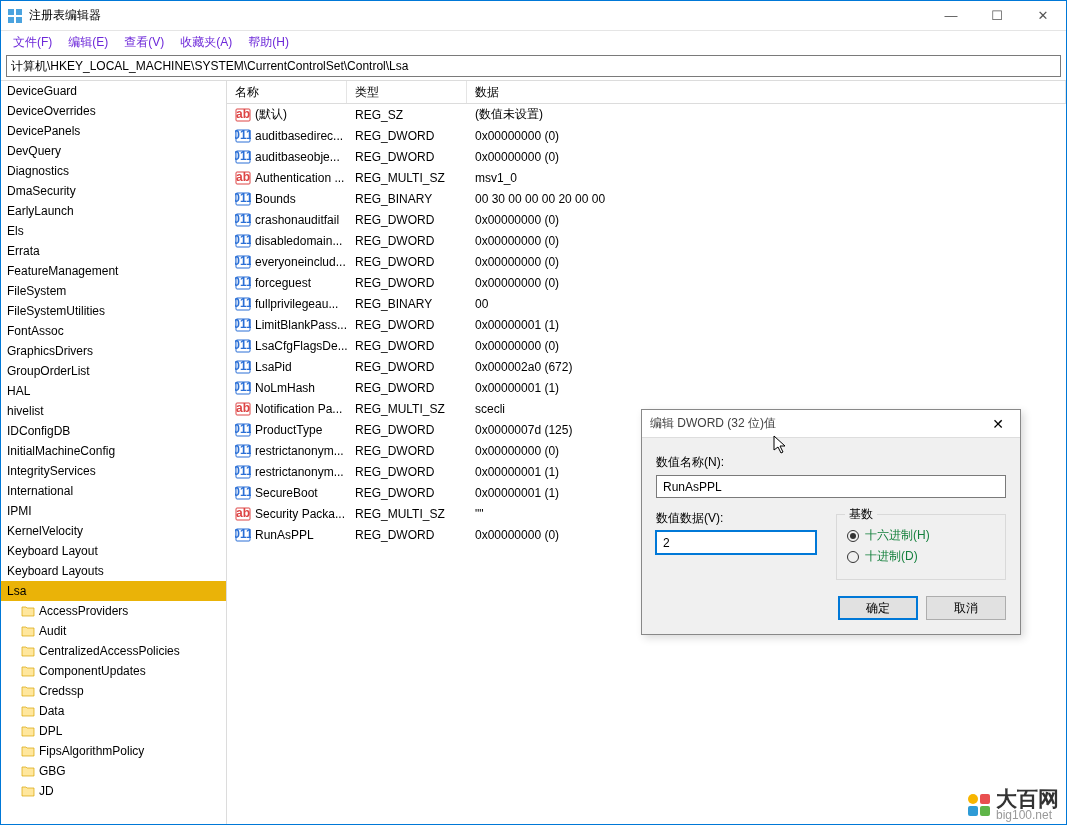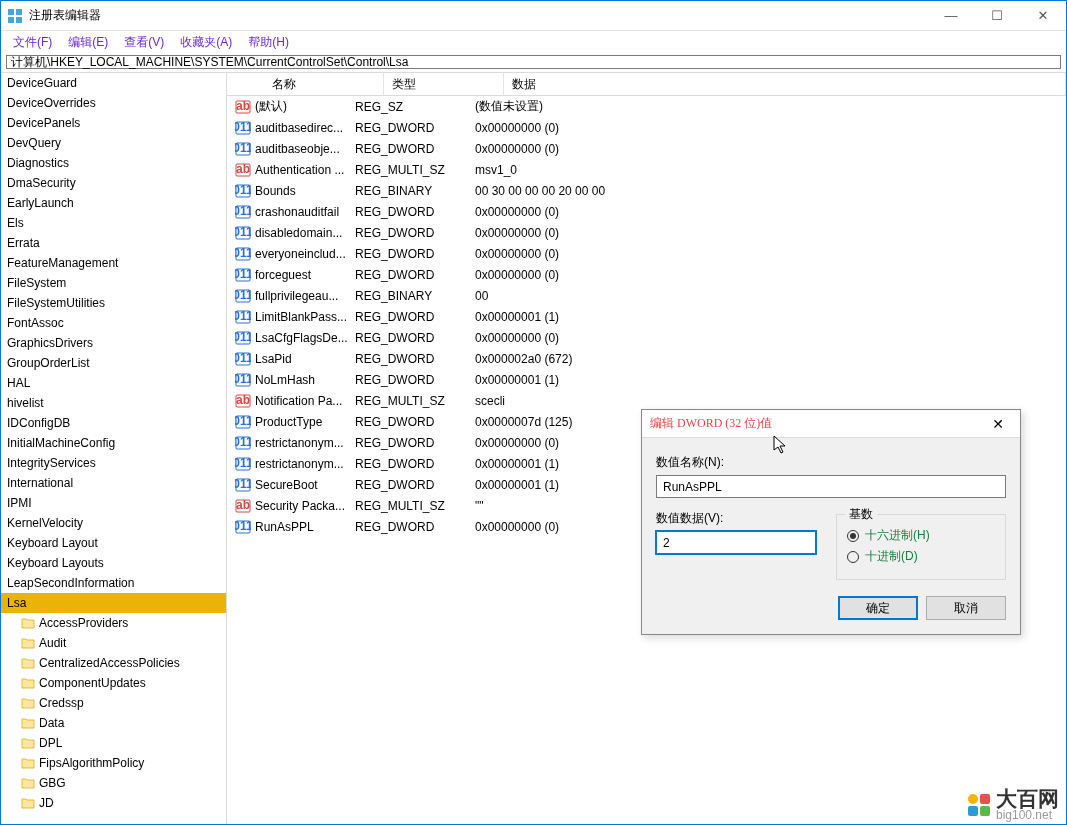--- a/index.html
+++ b/index.html
@@ -6,46 +6,46 @@
 body { background: #fff; width: 1067px; height: 825px; overflow: hidden; position: relative; }
 .window { width: 100%; height: 100%; border: 1px solid #0078d7; display: flex; flex-direction: column; background: #fff; }
 .titlebar { height: 30px; display: flex; align-items: center; background: #fff; border-bottom: 1px solid #e5e5e5; }
 .titlebar-icon { width: 16px; height: 16px; margin: 0 6px; display:inline-block; }
 .titlebar-icon svg { width:16px; height:16px; }
 .title-text { flex: 1; color: #000; }
 .win-controls { display: flex; height: 100%; }
 .win-btn { width: 46px; height: 100%; display: flex; align-items: center; justify-content: center; color: #555; font-size: 13px; }
 .menubar { height: 22px; display: flex; align-items: center; padding: 0 4px; background: #fff; }
 .menu-item { padding: 2px 8px; color: #6d28d9; }
-.addressbar { height: 14px; border: 1px solid #7a7a7a; margin: 2px 5px 3px 5px; padding: 2px 4px; background: #fff; color: #000; display:flex; align-items:center; }
+.addressbar { height: 22px; border: 1px solid #7a7a7a; margin: 2px 5px 3px 5px; padding: 2px 4px; background: #fff; color: #000; display:flex; align-items:center; }
 .content { flex: 1; display: flex; overflow: hidden; border-top: 1px solid #dcdcdc; }
 .tree-panel { width: 226px; border-right: 1px solid #dcdcdc; overflow-y: scroll; overflow-x: hidden; background: #fff; }
 .tree-item { padding: 2px 0 2px 6px; white-space: nowrap; display:flex; align-items:center; height:20px; }
 .tree-item.selected { background: #eab308; }
 .tree-sub { padding-left: 20px; display:flex; align-items:center; height:20px; }
 .folder-icon { width:14px; height:12px; display:inline-block; margin-right:4px; }
 .folder-icon svg { width:14px; height:12px; display:block; }
 .list-panel { flex: 1; display: flex; flex-direction: column; overflow: hidden; }
 .list-header { display: flex; height: 23px; border-bottom: 1px solid #dcdcdc; background: #fff; }
 .col { padding: 3px 8px; border-right: 1px solid #e5e5e5; color: #000; }
-.col-name { width: 120px; margin-left: 37px; }
+.col-name { width: 120px; }
 .col-type { width: 120px; }
 .col-data { flex: 1; }
 .list-body { flex: 1; overflow: auto; }
 .list-row { display: flex; height: 21px; align-items: center; }
 .cell { padding: 1px 8px; white-space: nowrap; overflow: hidden; text-overflow: ellipsis; }
 .cell-name { width: 120px; display:flex; align-items:center; gap:4px; }
 .cell-type { width: 120px; }
 .cell-data { flex: 1; }
 .val-icon { width:16px; height:14px; display:inline-block; flex-shrink:0; }
 .val-icon svg { width:16px; height:14px; display:block; }
 
 .dialog { position: absolute; left: 641px; top: 409px; width: 380px; background: #f0f0f0; border: 1px solid #888; box-shadow: 3px 3px 8px rgba(0,0,0,0.15); }
 .dialog-title { height: 28px; display: flex; align-items: center; padding: 0 8px; background: #fff; border-bottom: 1px solid #ddd; }
-.dialog-title-text { flex: 1; color:#ef4444;font-family:Liberation Serif, serif; }
+.dialog-title-text { flex: 1; color:#404040; }
 .dialog-close { width: 28px; text-align: center; color:#000; font-size:14px; }
 .dialog-body { padding: 10px 14px 14px 14px; }
 .dlabel { color: #000; margin: 6px 0 4px 0; display:block; }
 .dinput { width: 100%; height: 23px; border: 1px solid #7a7a7a; background: #fff; padding: 2px 6px; font-size:12px; }
 .dinput.focus { border: 1px solid #0078d7; outline: 1px solid #0078d7; }
 .dialog-row { display: flex; gap: 20px; margin-top: 6px; }
 .dialog-left { flex: 0 0 160px; }
 .dialog-right { flex: 1; }
 .groupbox { border: 1px solid #d9d9d9; padding: 8px 10px 10px 10px; position:relative; margin-top:10px; }
 .groupbox-title { position:absolute; top:-9px; left:8px; background:#f0f0f0; padding:0 4px; color:#000; }
@@ -170,23 +170,20 @@
         </div>
         <div class="tree-item">
           <span>KernelVelocity</span>
         </div>
         <div class="tree-item">
           <span>Keyboard Layout</span>
         </div>
         <div class="tree-item">
           <span>Keyboard Layouts</span>
         </div>
-        <div class="tree-item">
-          <span>LeapSecondInformation</span>
-        </div>
         <div class="tree-item selected">
           <span>Lsa</span>
         </div>
         <div class="tree-sub">
           <span class="folder-icon">
             <svg viewBox="0 0 14 12">
               <path d="M1 2 L5 2 L6 3 L13 3 L13 11 L1 11 Z" fill="#ffe79e" stroke="#d9a300" stroke-width="0.7"></path>
             </svg>
           </span>
           <span>AccessProviders</span>

